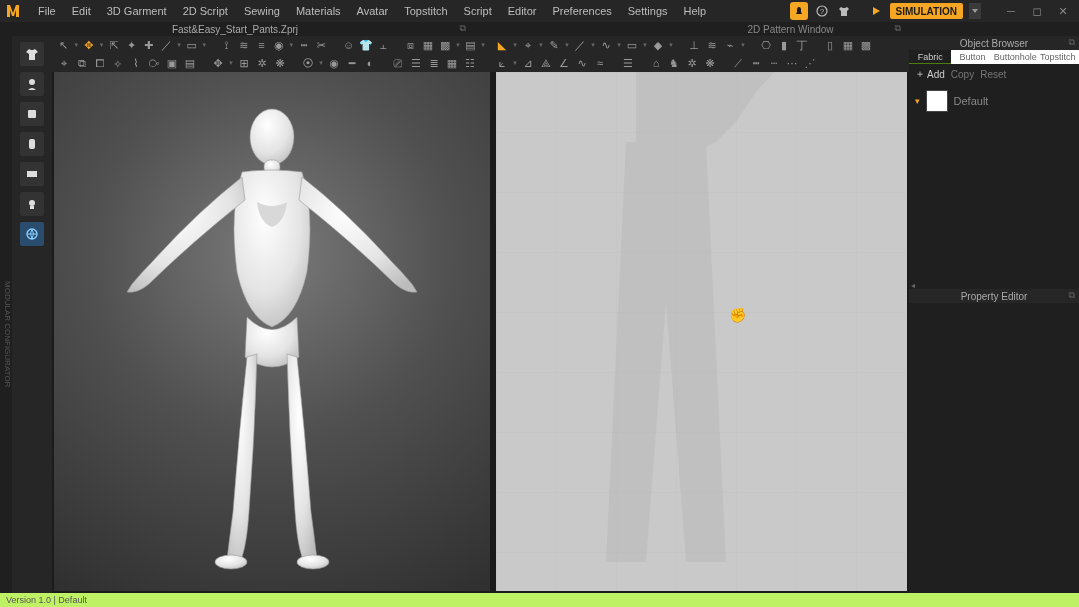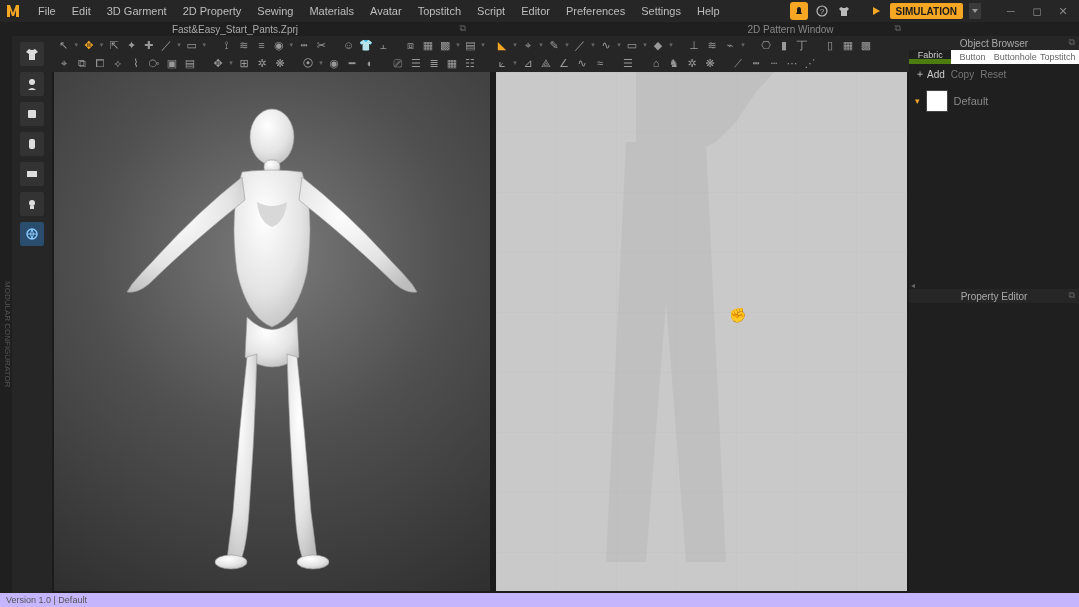--- a/index.html
+++ b/index.html
@@ -37,48 +37,48 @@
   .viewports { flex:1; display:flex; gap:6px; padding:0 2px 2px 2px;}
   .vp3d { width:436px; position:relative; background:radial-gradient(circle at 50% 35%, #7a7a7a 0%, #505050 45%, #2f2f2f 100%); }
   .vp2d { flex:1; position:relative; background:#c9c9c9; overflow:hidden;}
   .avatar-svg { position:absolute; left:50%; top:50%; transform:translate(-50%,-50%);}
   .cursor2d { position:absolute; right:160px; bottom:268px; font-size:14px; color:#666;}
   
   .right-panel { width:170px; background:#1f1f1f; display:flex; flex-direction:column;}
   .rp-title { height:14px; background:#262626; font-size:10px; color:#aaa; display:flex;align-items:center;justify-content:center; position:relative;}
   .rp-tabs { height:14px; background:#262626; display:flex;}
   .rp-tab { flex:1; font-size:9px; display:flex;align-items:center;justify-content:center; color:#666; background:#ffffff;}
-  .rp-tab.active { color:#ccc; background:#1f1f1f; border-bottom:5px solid #4d7c0f;}
+  .rp-tab.active { color:#ccc; background:#1f1f1f; border-bottom:1px solid #4d7c0f;}
   .rp-actions { height:20px; display:flex; align-items:center; gap:6px; padding:0 6px;}
   .rp-act { font-size:10px; color:#777; display:flex;align-items:center; gap:2px;}
   .rp-act.add { color:#ccc;}
   .rp-body { flex:1; padding:6px;}
   .fabric-row { display:flex; align-items:center; gap:6px;}
   .disclose { color:#f5a623; font-size:9px;}
   .swatch { width:22px;height:22px; background:#fff; border:1px solid #444;}
   .prop-title { height:14px; background:#262626; font-size:10px; color:#aaa; display:flex;align-items:center;justify-content:center; position:relative;}
   .prop-body { height:290px;}
   
-  .statusbar { height:14px; background:#c4b5fd; font-size:9px; color:#555; display:flex; align-items:center; padding:0 6px;}
+  .statusbar { height:14px; background:#bef264; font-size:9px; color:#555; display:flex; align-items:center; padding:0 6px;}
   
   svg { display:block; }
 </style>
 </head>
 <body>
 
 <div class="menubar">
   <div class="logo">
     <svg width="16" height="16" viewBox="0 0 16 16">
         <path d="M2 14 L2 2 L5 2 L8 10 L11 2 L14 2 L14 14 L11 14 L11 7 L9 13 L7 13 L5 7 L5 14 Z" fill="#f5a623"></path>
       </svg>
   </div>
   <div class="menu-item">File</div>
   <div class="menu-item">Edit</div>
   <div class="menu-item">3D Garment</div>
-  <div class="menu-item">2D Property</div>
+  <div class="menu-item">2D Script</div>
   <div class="menu-item">Sewing</div>
   <div class="menu-item">Materials</div>
   <div class="menu-item">Avatar</div>
   <div class="menu-item">Topstitch</div>
   <div class="menu-item">Script</div>
   <div class="menu-item">Editor</div>
   <div class="menu-item">Preferences</div>
   <div class="menu-item">Settings</div>
   <div class="menu-item">Help</div>
 

